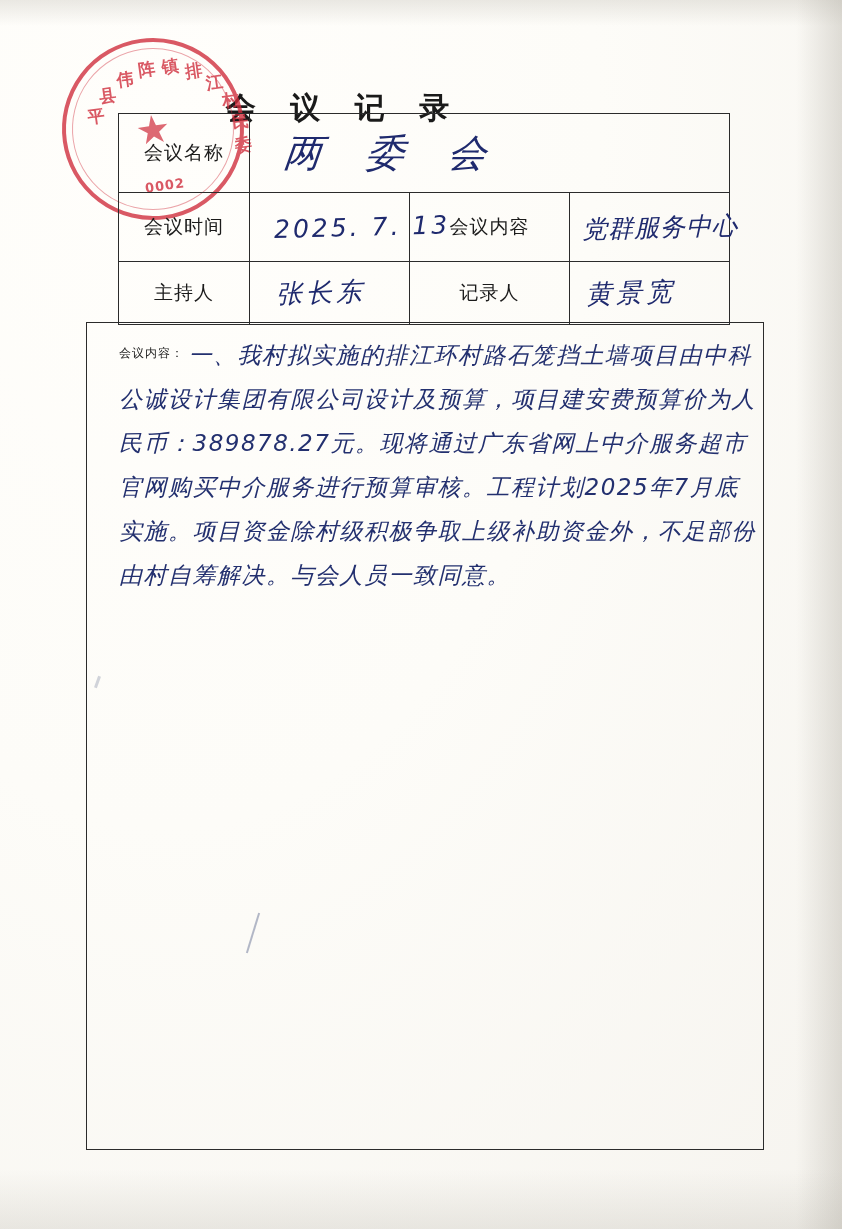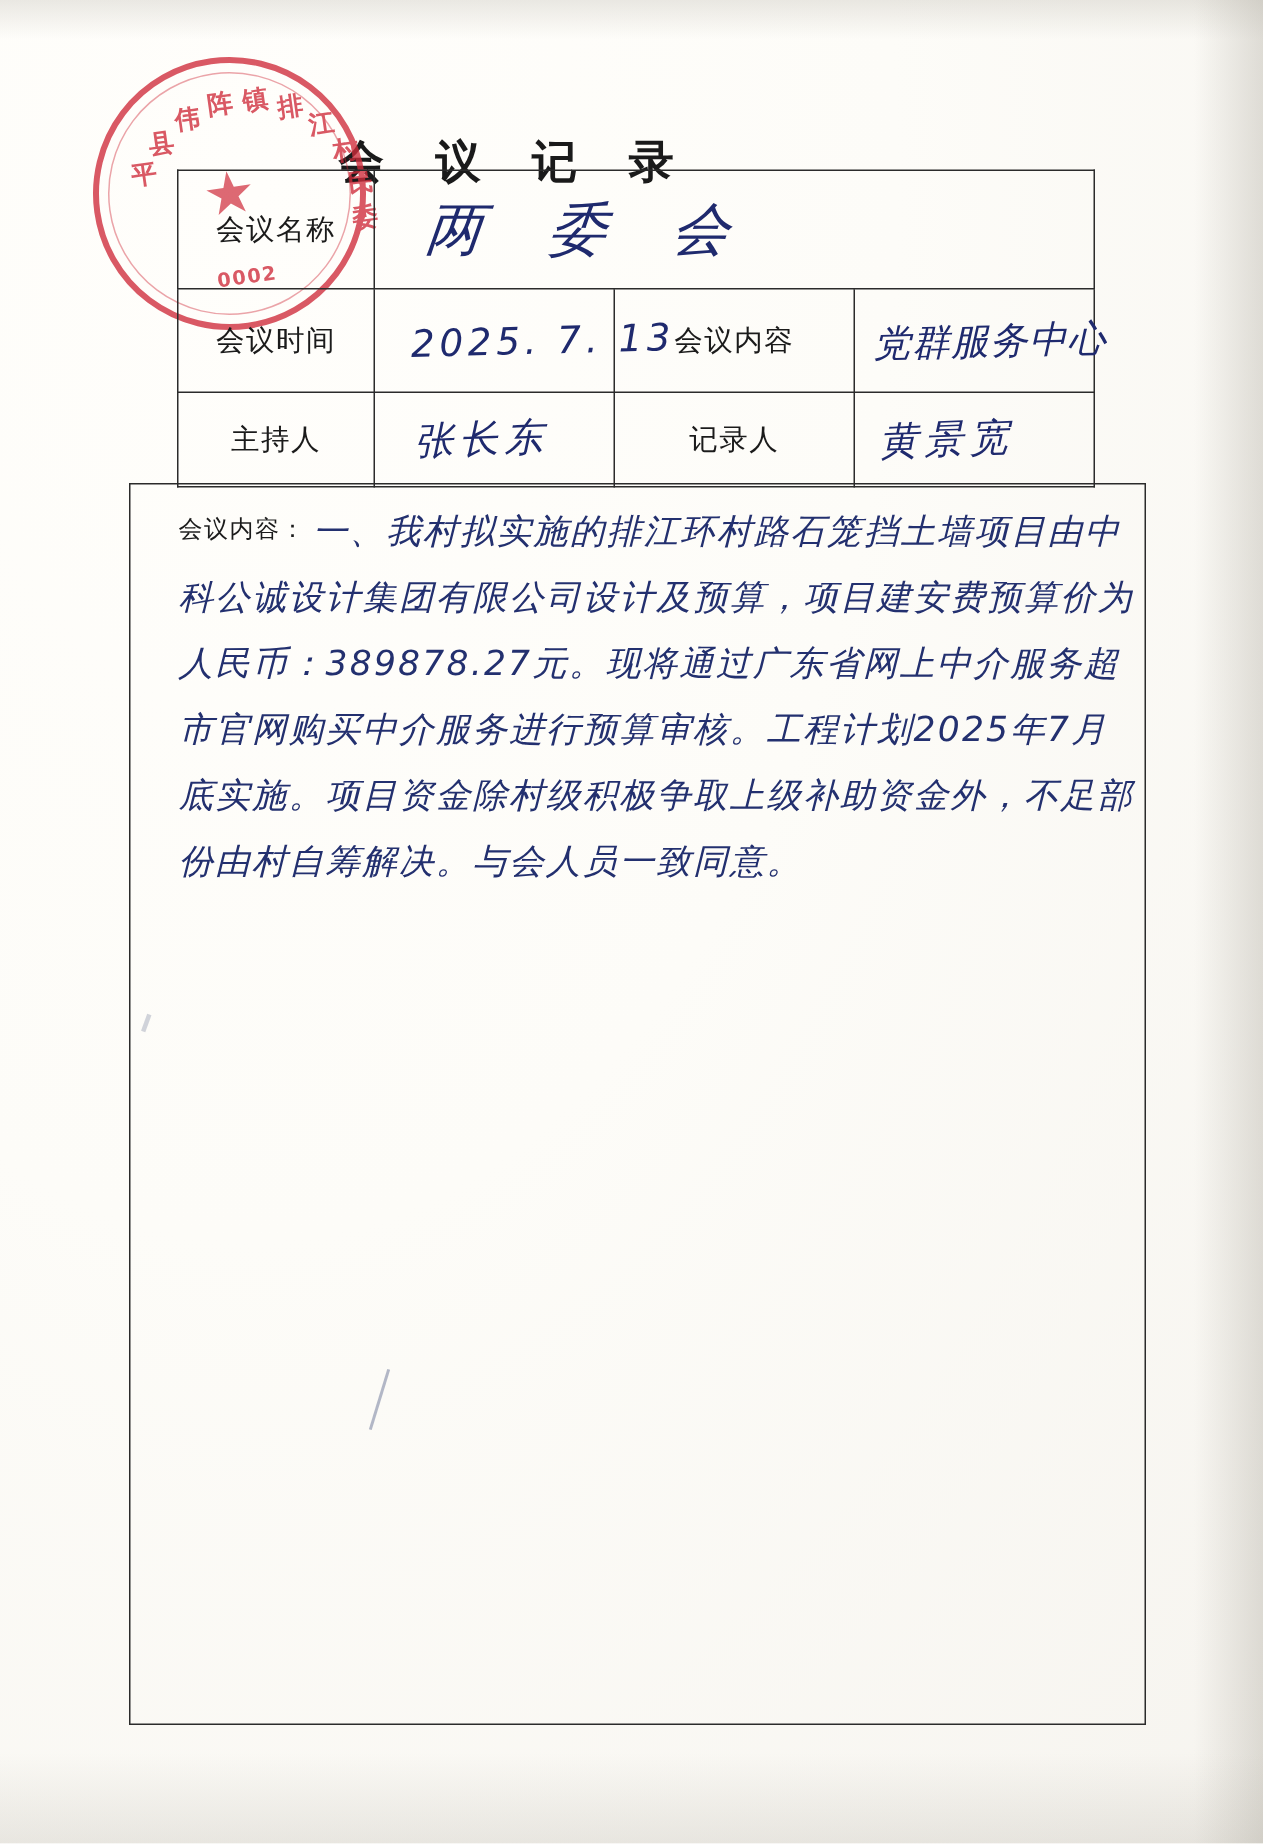--- a/index.html
+++ b/index.html
@@ -142,22 +142,22 @@
     background: transparent;
     box-sizing: border-box;
   }
   .content-inner {
     position: absolute;
     left: 32px;
     top: 10px;
     width: 640px;
   }
   .content-label {
-    font-family: Liberation Sans, sans-serif;
-    font-size: 16px;
+    font-family: Liberation Mono, monospace;
+    font-size: 12px;
     color: #1b1b1b;
     letter-spacing: 1px;
     display: inline-block;
     vertical-align: top;
     line-height: 42px;
   }
   .content-text {
     font-family: "DejaVu Sans", sans-serif;
     color: #23306f;
     font-size: 23px;

